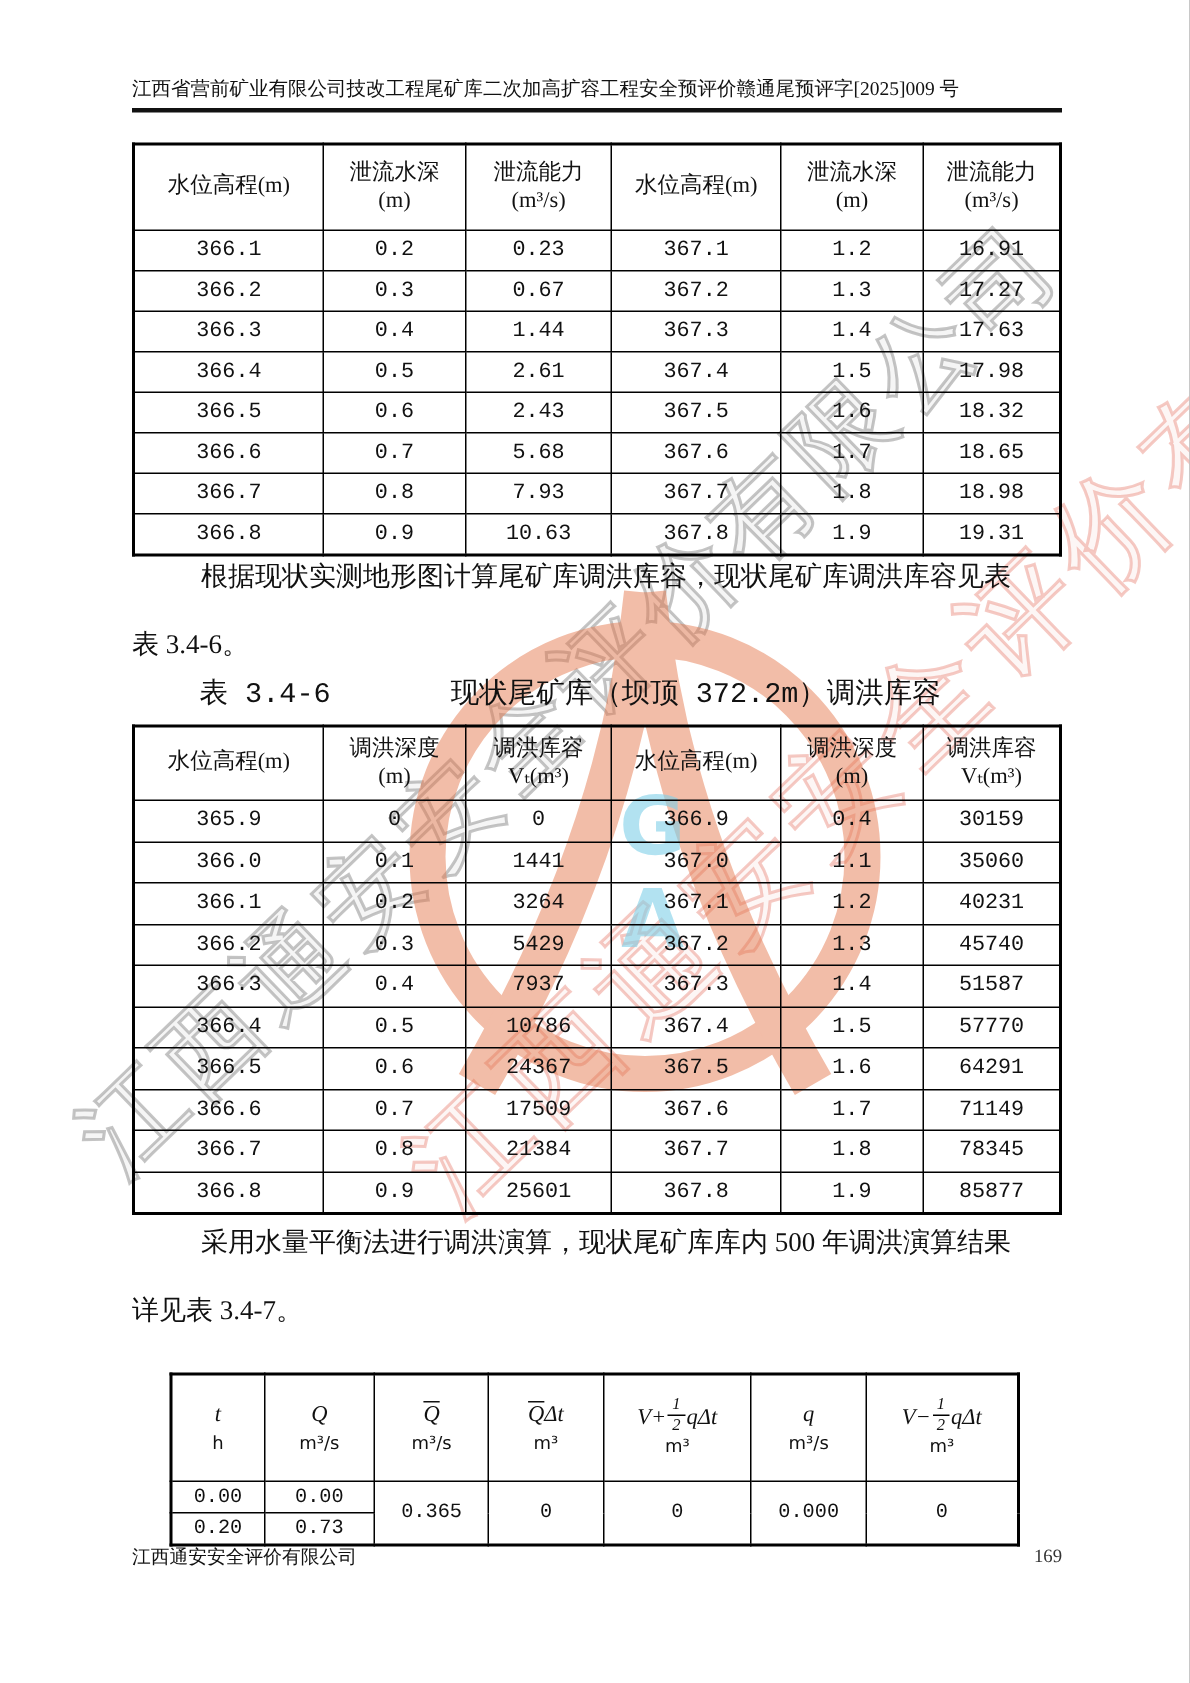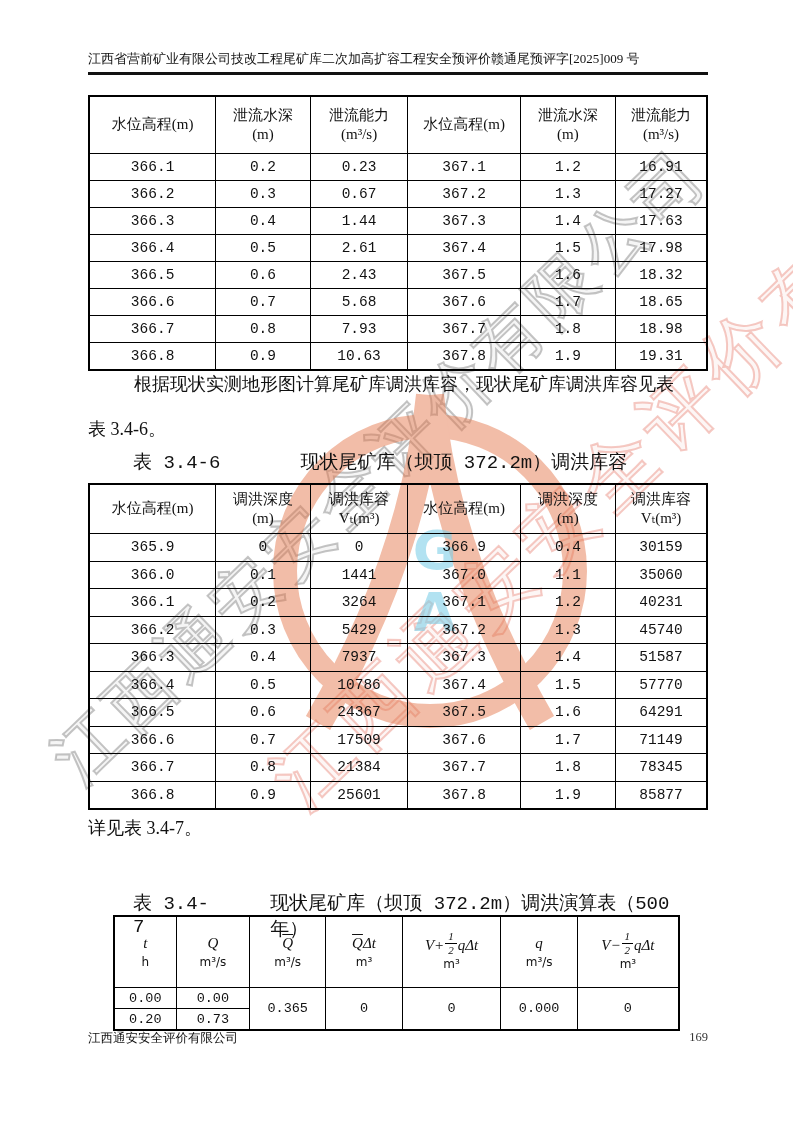--- a/index.html
+++ b/index.html
@@ -320,27 +320,24 @@
           <td>0.9</td>
           <td>25601</td>
           <td>367.8</td>
           <td>1.9</td>
           <td>85877</td>
         </tr>
       </tbody>
   </table>
 
   <div class="para" id="para2">
+    <div class="indent">采用水量平衡法进行调洪演算，现状尾矿库库内 500 年调洪演算结果</div>
     <div>详见表 3.4-7。</div>
   </div>
 
-  <div class="caption" id="caption2">
-    <span class="cap-label">表 3.4-7</span>
-    <span>现状尾矿库（坝顶 372.2m）调洪演算表（500 年）</span>
-  </div>
 
   <table id="routing-table">
     <colgroup>
       <col style="width:11%">
         <col style="width:13%">
         <col style="width:13.5%">
         <col style="width:13.5%">
       <col style="width:17.5%">
         <col style="width:13.5%">
         <col style="width:18%">

